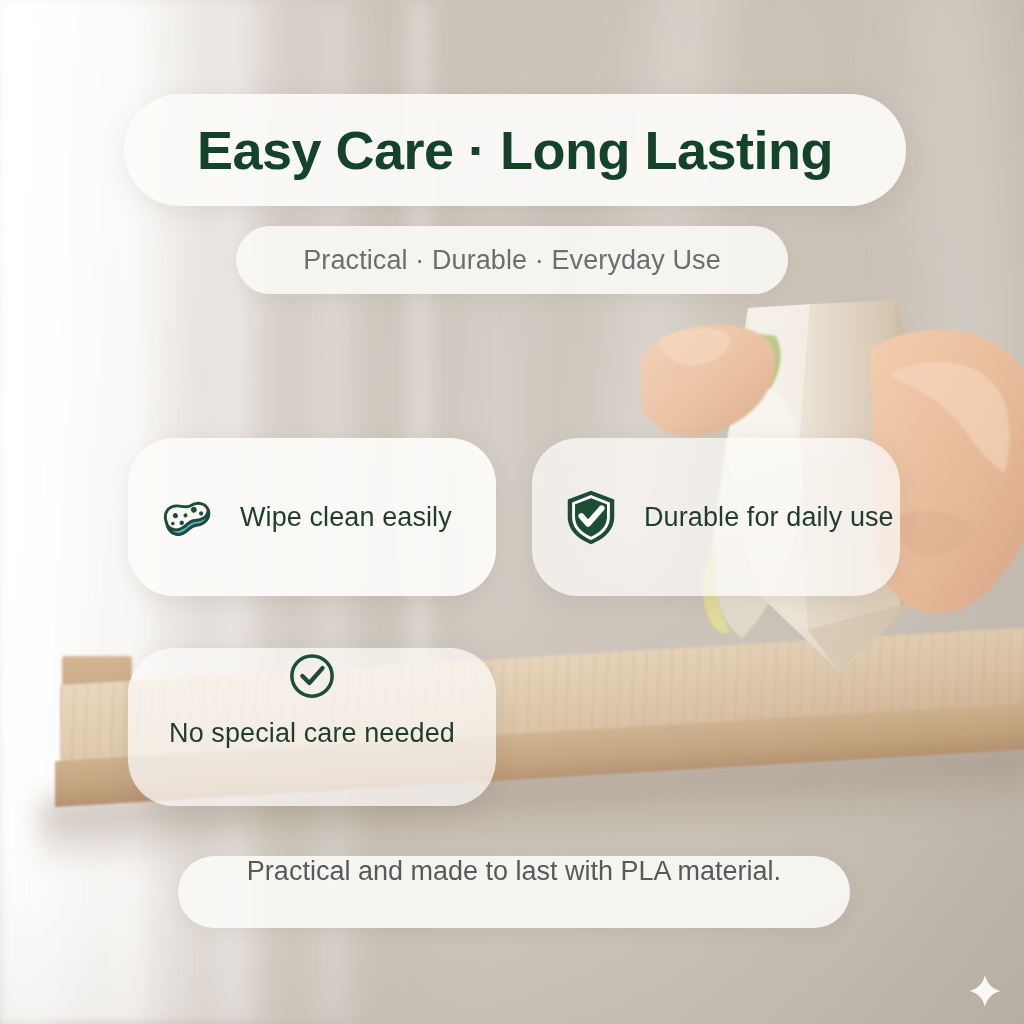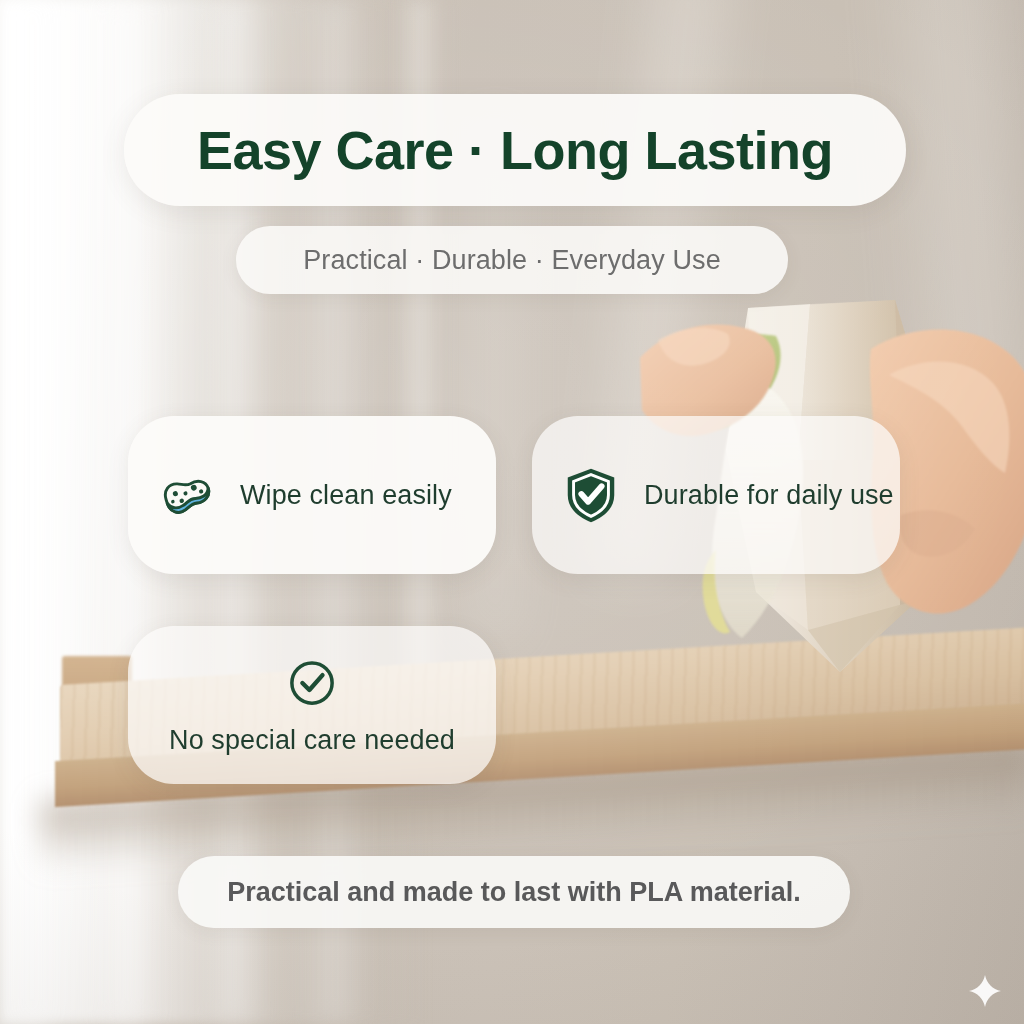--- a/index.html
+++ b/index.html
@@ -154,21 +154,21 @@
     background:rgba(250,249,247,.88);
     border-radius:34px;
     display:flex; align-items:center; justify-content:center;
     box-shadow:0 4px 18px rgba(90,78,66,.08);
   }
   .pill-sub .t {
     font-size:27px; color:#6d6d6d; white-space:nowrap; letter-spacing:.1px;
   }
 
   .grid {
-    position:absolute; left:128px; top:416px; width:772px; height:368px;
+    position:absolute; left:128px; top:438px; width:772px; height:368px;
     display:grid;
     grid-template-columns:368px 368px;
     grid-template-rows:158px 158px;
     column-gap:36px; row-gap:52px;
   }
 
   .card {
     border-radius:46px;
     display:flex; align-items:center;
     padding:0 28px;
@@ -180,31 +180,30 @@
   .card .icon { flex:0 0 auto; display:flex; align-items:center; justify-content:center; }
   .card .label {
     font-size:27px; color:#1f3d2e; white-space:nowrap; letter-spacing:.1px;
   }
 
   
   .card.row .icon { width:62px; height:62px; margin-right:22px; }
 
   
   .card.col {
-    flex-direction:column; justify-content:center; padding:0 20px;
+    flex-direction:column; justify-content:flex-start; padding:0 20px;
   }
   .card.col .icon { width:56px; height:56px; margin-bottom:14px; }
 
   .pill-foot {
     position:absolute; left:178px; top:856px; width:672px; height:72px;
     background:rgba(250,249,247,.90);
     border-radius:36px;
-    display:flex; align-items:center; justify-content:center;
+    display:flex; align-items:flex-start; justify-content:center;
     box-shadow:0 4px 18px rgba(90,78,66,.08);
-    font-weight:bold;
   }
   .pill-foot .t { font-size:27px; color:#59595a; white-space:nowrap; }
 
   .sparkle { position:absolute; left:968px; top:974px; width:34px; height:34px; opacity:.92; }
   .sparkle svg { display:block; width:100%; height:100%; }
 </style>
 </head>
 <body>
 
 <div id="stage">

